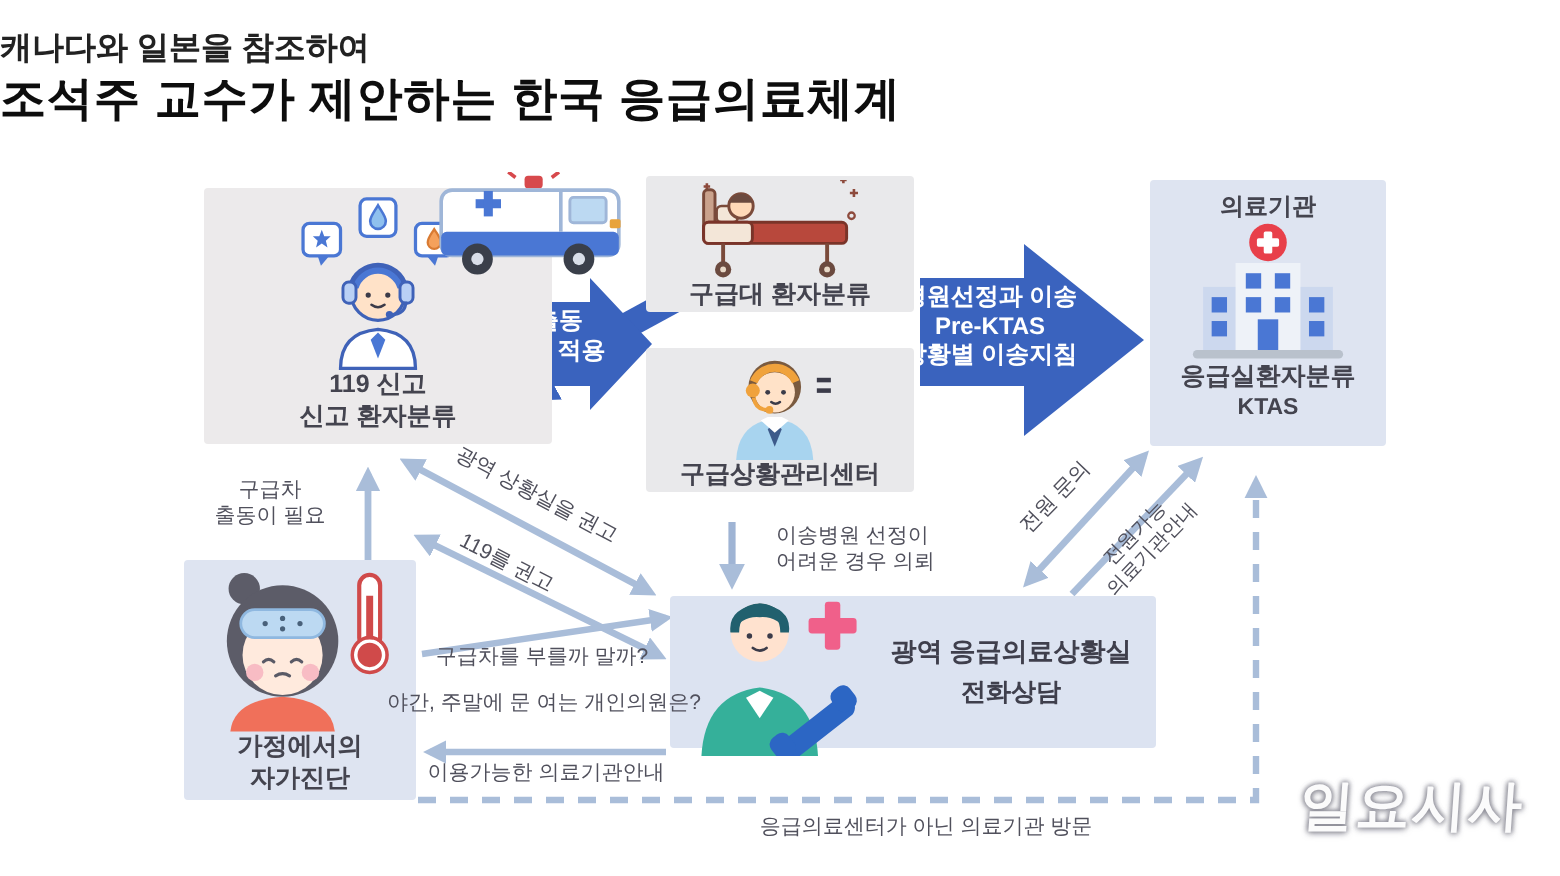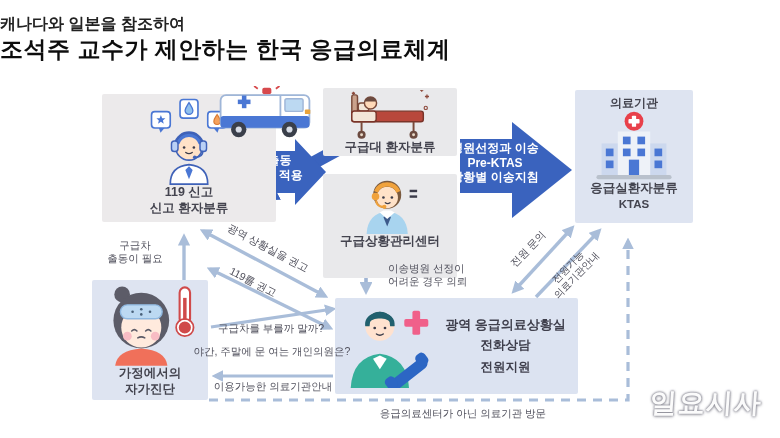--- a/index.html
+++ b/index.html
@@ -129,21 +129,21 @@
       <line x1="20" y1="39" x2="20" y2="52" stroke="#7a4a3a" stroke-width="2.4"></line>
       <line x1="84" y1="39" x2="84" y2="52" stroke="#7a4a3a" stroke-width="2.4"></line>
       <circle cx="20" cy="55" r="5" fill="#6b4a3f"></circle>
         <circle cx="84" cy="55" r="5" fill="#6b4a3f"></circle>
       <circle cx="20" cy="55" r="1.8" fill="#e8d9c8"></circle>
         <circle cx="84" cy="55" r="1.8" fill="#e8d9c8"></circle>
     </svg>
     <div class="lbl">구급대 환자분류</div>
   </div>
 
-  <div class="node gray2" style="left:323px;top:174px;width:134px;height:104px;">
+  <div class="node gray2" style="left:323px;top:174px;width:134px;height:72px;">
     <svg width="86" height="58" viewBox="0 0 90 62" style="margin-top:2px;">
       <circle cx="42" cy="20" r="15" fill="#7a5a3f"></circle>
       <circle cx="42" cy="23" r="11.5" fill="#ffe2c8"></circle>
       <path d="M30,17 A13,13 0 0 1 54,17" fill="none" stroke="#f0a23c" stroke-width="4.5"></path>
       <circle cx="29.5" cy="22" r="4" fill="#f0a23c"></circle>
       <path d="M30,26 Q31,33 38,33" fill="none" stroke="#f0a23c" stroke-width="2.2"></path>
       <circle cx="39" cy="33" r="2.2" fill="#f0a23c"></circle>
       <circle cx="38" cy="23" r="1.4" fill="#3b3b49"></circle>
         <circle cx="47" cy="23" r="1.4" fill="#3b3b49"></circle>
       <path d="M40,28.5 Q42.5,30.5 45,28.5" fill="none" stroke="#3b3b49" stroke-width="1.4" stroke-linecap="round"></path>
@@ -202,42 +202,41 @@
       <rect x="100" y="18" width="4" height="26" fill="#d04a4a"></rect>
       <circle cx="102" cy="52" r="8" fill="#d04a4a" stroke="#fff" stroke-width="2"></circle>
       <circle cx="102" cy="52" r="10" fill="none" stroke="#d04a4a" stroke-width="2"></circle>
     </svg>
     <div class="lbl">
       <div>가정에서의</div>
       <div>자가진단</div>
     </div>
   </div>
 
-  <div class="node blue2" style="left:335px;top:298px;width:243px;height:96px;flex-direction:row;align-items:center;">
+  <div class="node blue2" style="left:335px;top:298px;width:243px;height:76px;flex-direction:row;align-items:center;">
     <svg width="96" height="84" viewBox="0 0 112 98" style="flex:0 0 auto;margin-left:2px;">
       <circle cx="50" cy="26" r="17" fill="#ffe2cf"></circle>
       <path d="M33,26 A17,17 0 0 1 67,26 L62,26 Q62,14 50,14 Q38,14 38,26 z" fill="#21606e"></path>
       <path d="M33,26 Q31,12 50,9 Q69,12 67,26 Q60,16 50,17 Q40,16 33,26 z" fill="#21606e"></path>
       <circle cx="44" cy="28" r="1.6" fill="#3b3b49"></circle>
         <circle cx="56" cy="28" r="1.6" fill="#3b3b49"></circle>
       <path d="M46,35 Q50,38 54,35" fill="none" stroke="#3b3b49" stroke-width="1.6" stroke-linecap="round"></path>
       <path d="M16,98 Q18,62 50,58 Q82,62 84,98 z" fill="#35b09a"></path>
       <polygon points="50,60 42,64 50,76 58,64" fill="#fff"></polygon>
       <rect x="88" y="8" width="9" height="28" rx="2" fill="#f0608a"></rect>
       <rect x="78.5" y="17.5" width="28" height="9" rx="2" fill="#f0608a"></rect>
       <g transform="rotate(-38 84 82)">
         <rect x="58" y="75" width="52" height="13" rx="6.5" fill="#2c66c4"></rect>
         <rect x="55" y="70" width="13" height="15" rx="5" fill="#2c66c4"></rect>
         <rect x="100" y="70" width="13" height="15" rx="5" fill="#2c66c4"></rect>
       </g>
     </svg>
     <div class="lbl" style="flex:1;color:#3f3f4c;">
       <div style="font-size:13px;margin-bottom:5px;">광역 응급의료상황실</div>
       <div>전화상담</div>
-      <div style="margin-top:6px;">전원지원</div>
     </div>
   </div>
 
   <div class="conn-lbl" style="left:98px;top:239px;width:74px;">
     <div>구급차</div>
     <div>출동이 필요</div>
   </div>
   <div class="conn-lbl" style="left:268px;top:248px;transform:translate(-50%,-50%) rotate(28deg);">광역 상황실을 권고</div>
   <div class="conn-lbl" style="left:253px;top:282px;transform:translate(-50%,-50%) rotate(27deg);">119를 권고</div>
   <div class="conn-lbl" style="left:388px;top:262px;text-align:left;">

